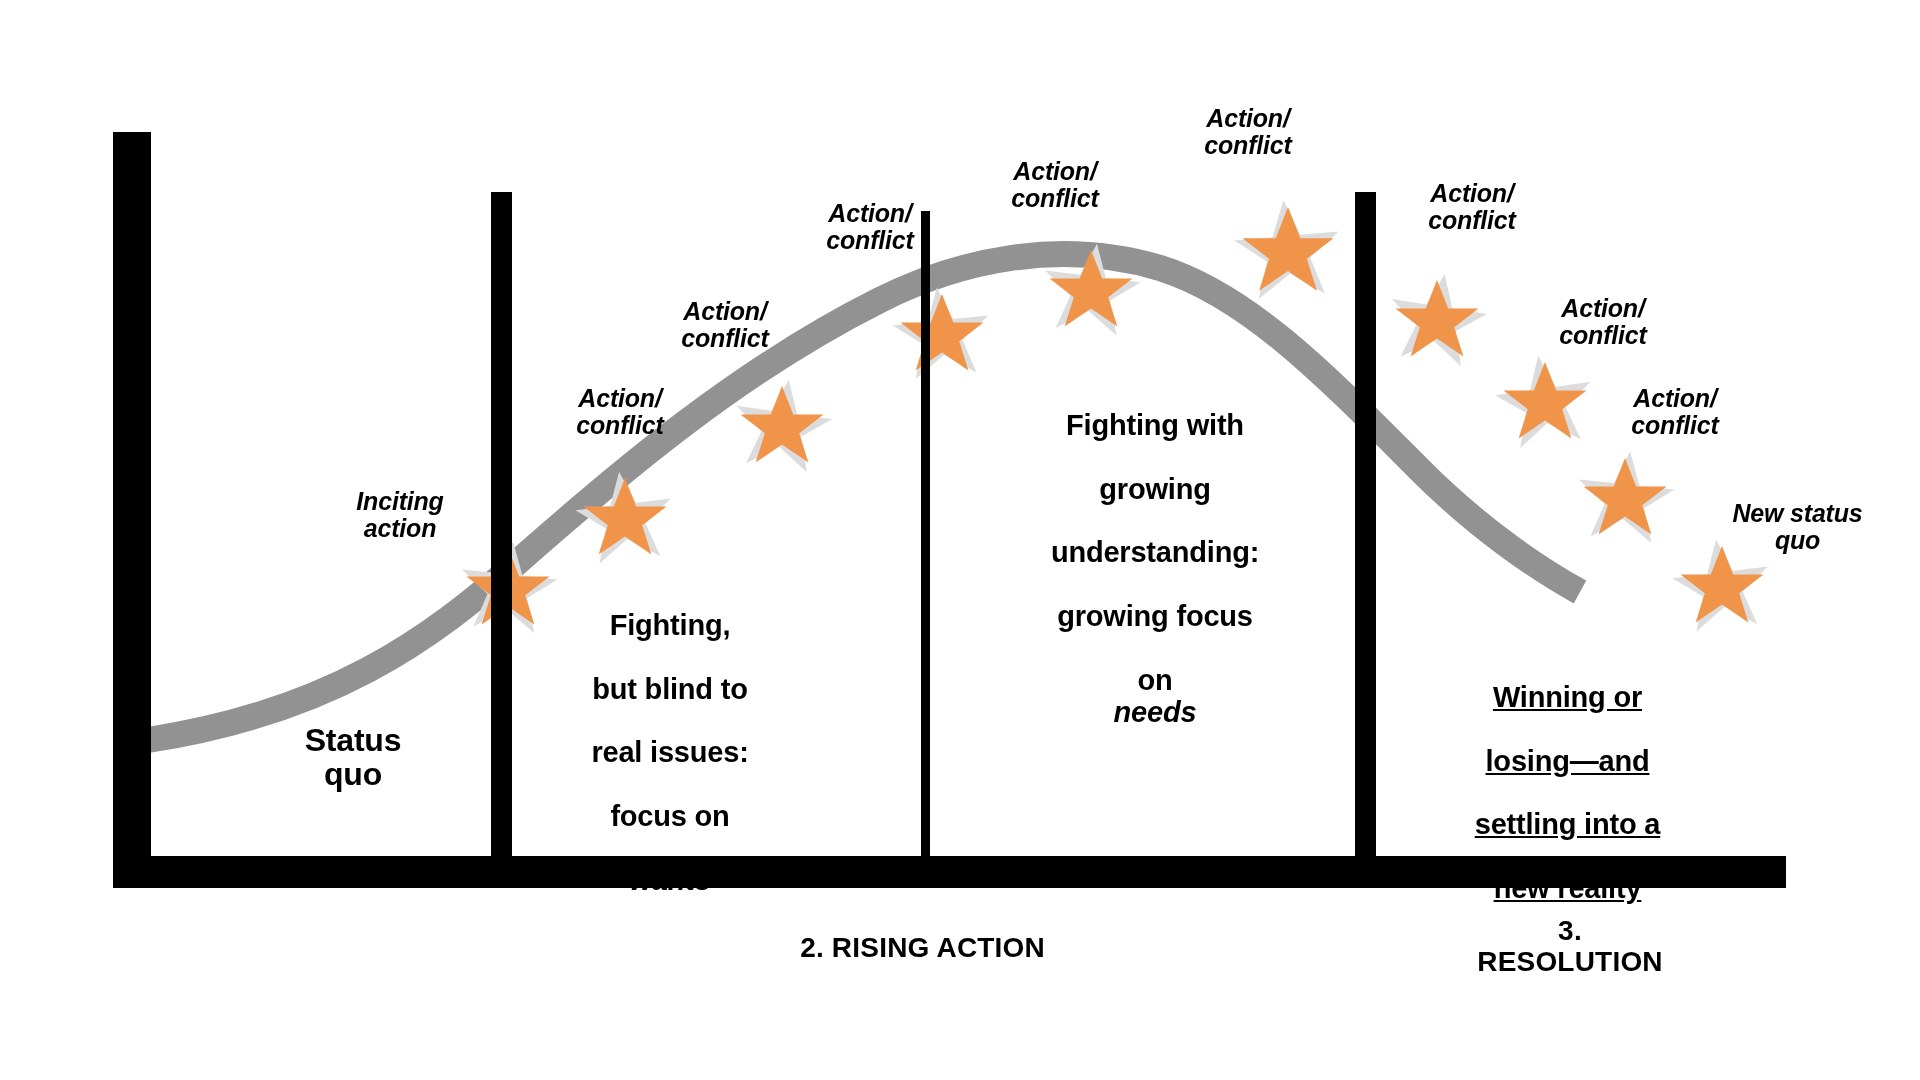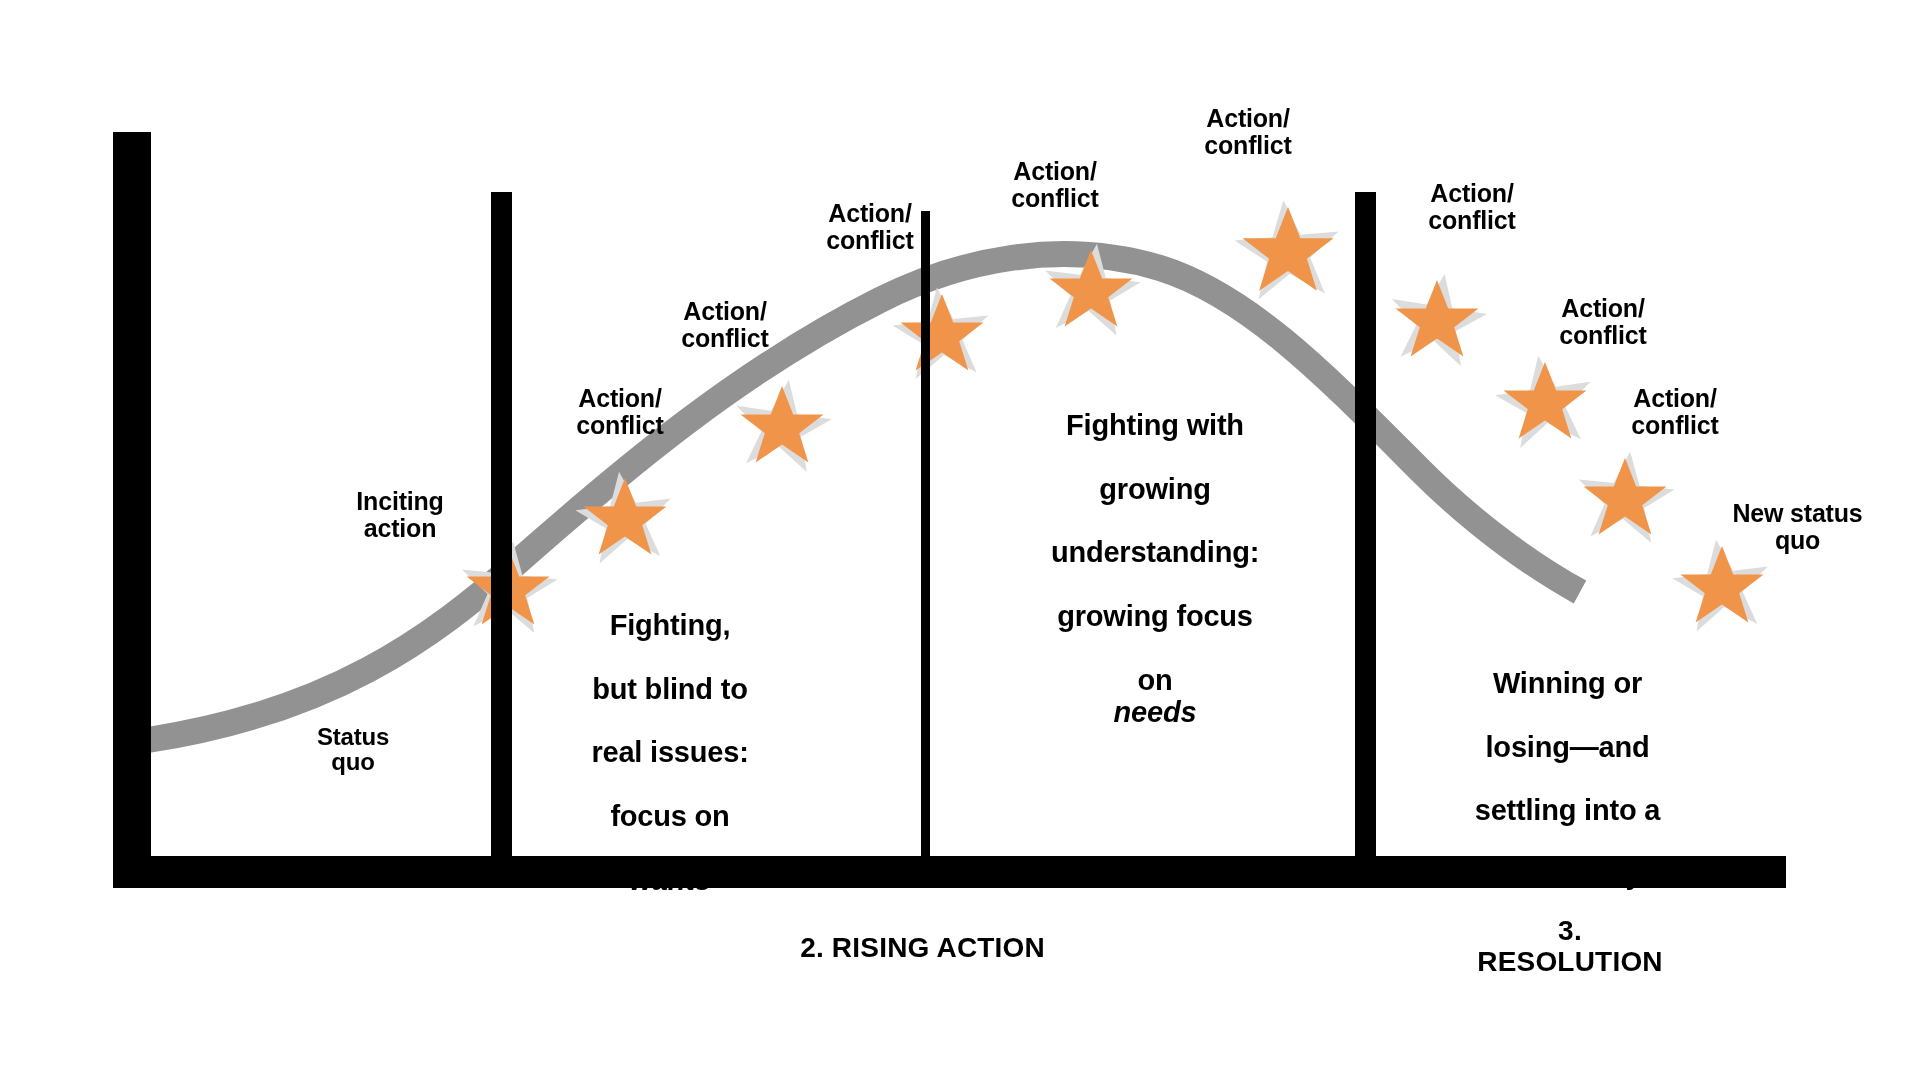--- a/index.html
+++ b/index.html
@@ -39,23 +39,24 @@
     position: absolute;
     color: #000000;
     font-weight: bold;
     line-height: 1.06;
     text-align: center;
     white-space: pre-line;
     letter-spacing: -0.2px;
   }
   .lbl-star {
     font-size: 25px;
+    font-style: italic;
   }
   .lbl-phase {
-    font-size: 24px;
+    font-size: 32px;
   }
   .lbl-block {
     font-size: 29px;
     line-height: 1.1;
   }
   .lbl-section {
     font-size: 28px;
     line-height: 1.12;
     letter-spacing: 0.2px;
   }
@@ -181,21 +182,21 @@
 
   <div class="lbl lbl-block" style="left:1010px; top:378px; width:290px;">
     <span>Fighting with</span><br>
     <span>growing</span><br>
     <span>understanding:</span><br>
     <span>growing focus</span><br>
     <span>on</span>
     <em>needs</em>
   </div>
 
-  <div class="lbl lbl-block" style="left:1435px; top:636px; width:265px;">
+  <div class="lbl lbl-block" style="left:1435px; top:650px; width:265px;text-decoration:underline;">
     <span>Winning or</span><br>
     <span>losing—and</span><br>
     <span>settling into a</span><br>
     <span>new reality</span>
   </div>
 
 
   <div class="lbl lbl-section" style="left:645px; top:932px; width:400px;text-align:right;">2. RISING ACTION</div>
 
   <div class="lbl lbl-section" style="left:1410px; top:915px; width:320px;">3.

